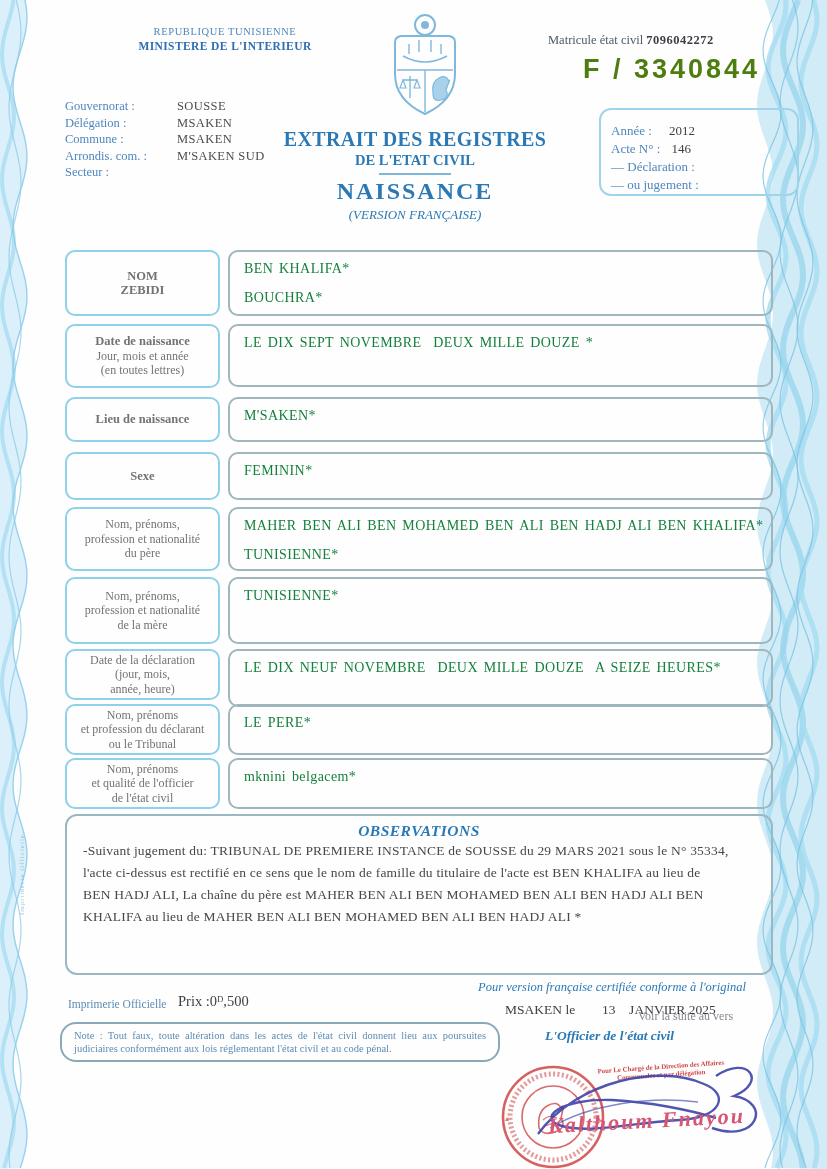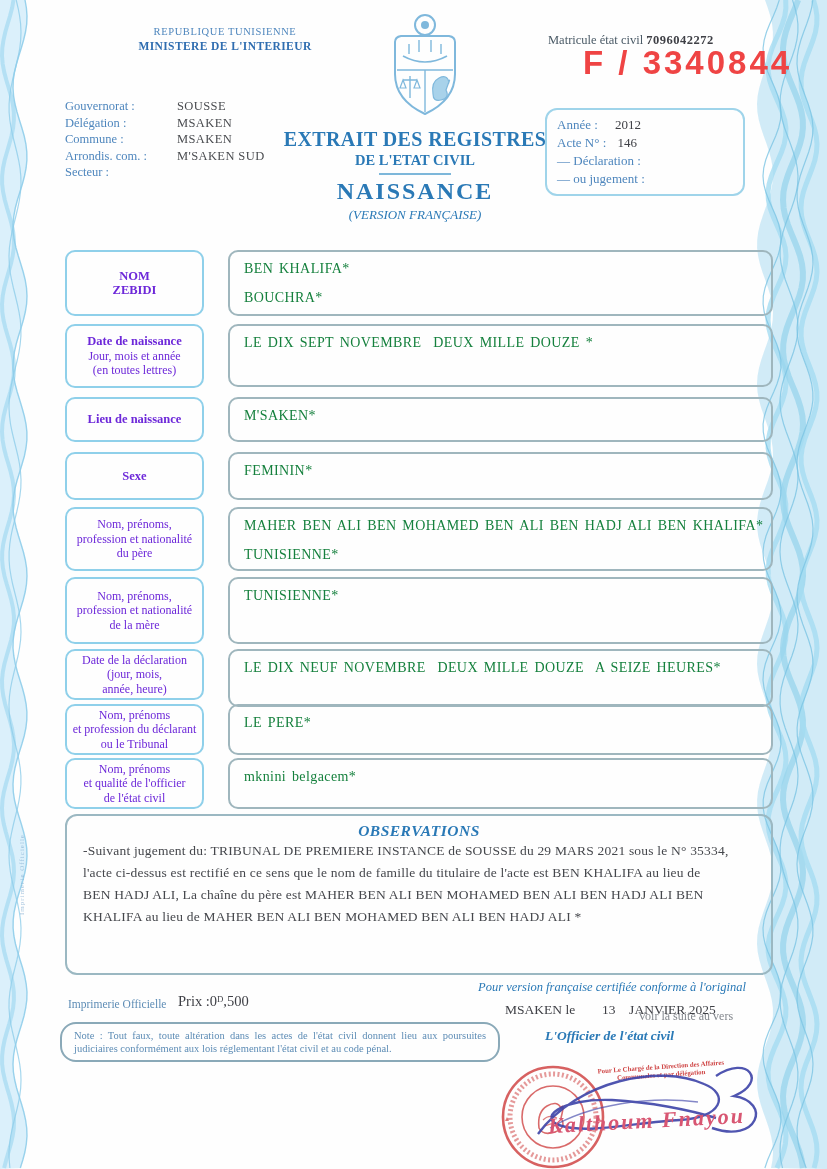--- a/index.html
+++ b/index.html
@@ -10,44 +10,44 @@
     color:#43454a;
   }
   .abs{position:absolute;}
   .serifval{font-family:"Liberation Serif","DejaVu Serif",serif;color:#15803d;letter-spacing:.4px;word-spacing:2px;}
   
   #hdr-left{left:90px;top:24px;width:270px;text-align:center;line-height:15px;}
   #hdr-republic{font-size:10.5px;color:#4e86bd;letter-spacing:.6px;}
   #hdr-ministry{font-size:11.5px;font-weight:bold;color:#2f6db0;letter-spacing:.4px;}
   #matricule{left:548px;top:33px;font-size:12.5px;color:#4a5a66;}
   #matricule b{color:#3f4046;letter-spacing:.5px;}
-  #serial{left:583px;top:44px;font-size:33px;font-weight:bold;color:#ef4444;
+  #serial{left:583px;top:54px;font-size:27px;font-weight:bold;color:#4d7c0f;
           font-family:"Liberation Sans","DejaVu Sans",sans-serif;letter-spacing:3px;}
   
   #loc{left:65px;top:98px;font-size:12.5px;line-height:16.5px;}
   .loc-row{display:flex;}
   .loc-label{width:112px;color:#4e86bd;}
   .loc-value{color:#4a4c50;letter-spacing:.4px;}
   
   #doc-title{left:270px;top:128px;width:290px;text-align:center;}
   #t1{font-size:20px;font-weight:bold;color:#2a79b6;letter-spacing:.4px;}
   #t2{font-size:14.5px;font-weight:bold;color:#2a79b6;margin-top:1px;}
   #t-rule{width:72px;height:2px;background:#7db7da;margin:4px auto 3px auto;}
   #t3{font-size:24px;font-weight:bold;color:#2a79b6;letter-spacing:2px;margin-top:2px;}
   #t4{font-size:13px;font-weight:normal;font-style:italic;color:#2a79b6;margin-top:2px;}
   
-  #acte-box{left:545px;top:108px;width:200px;height:88px;border:2px solid #9fd4ea;border-radius:12px;
-            padding:6px 10px;font-size:13px;line-height:18px;box-sizing:border-box;}
+  #acte-box{left:599px;top:108px;width:200px;height:88px;border:2px solid #9fd4ea;border-radius:12px;
+            padding:12px 10px;font-size:13px;line-height:18px;box-sizing:border-box;}
   .acte-line .lab{color:#4e86bd;}
   .acte-line .val{color:#3f4046;}
   
   .row-label{
-    position:absolute;left:65px;width:139px;border:2px solid #8fd0ea;border-radius:10px;
+    position:absolute;left:65px;width:155px;border:2px solid #8fd0ea;border-radius:10px;
     box-sizing:border-box;display:flex;flex-direction:column;justify-content:center;
-    text-align:center;color:#6d28d9;font-size:12px;line-height:14.5px;padding:2px 4px;
+    text-align:center;color:#737373;font-size:12px;line-height:14.5px;padding:2px 4px;
   }
   .row-label .hd{font-weight:bold;font-size:12.5px;}
   .row-value{
     position:absolute;left:228px;width:545px;border:2px solid #9fb6bd;border-radius:10px;
     box-sizing:border-box;padding:9px 14px;font-size:14px;line-height:15px;
   }
   .row-value .vline{margin-bottom:14px;white-space:pre;}
   
   #obs-box{left:65px;top:814px;width:708px;height:161px;border:2px solid #9bb8c2;border-radius:12px;
            box-sizing:border-box;padding:6px 16px;}

